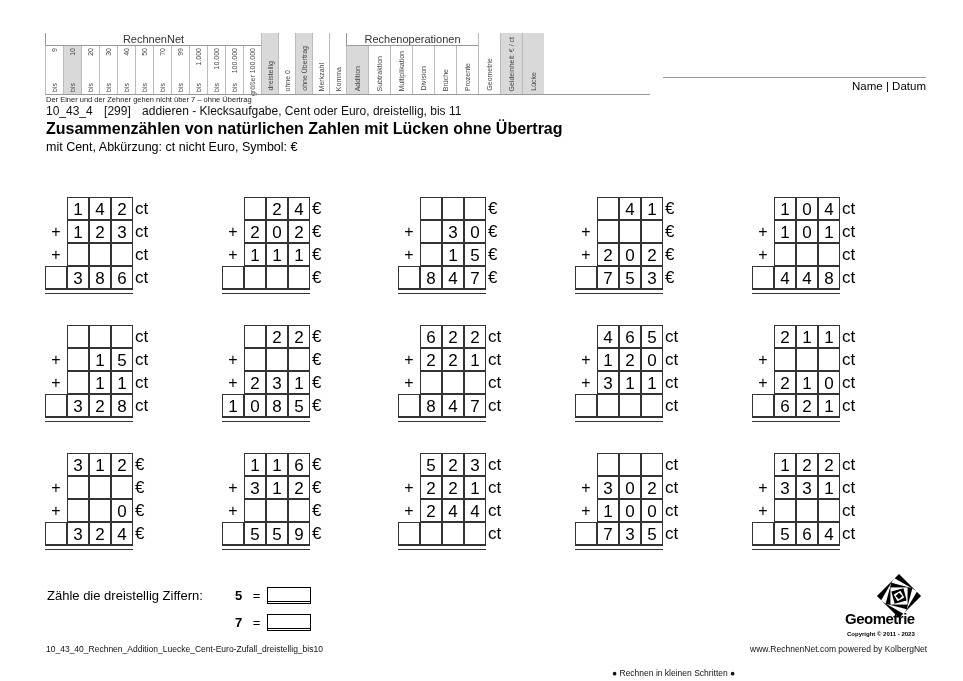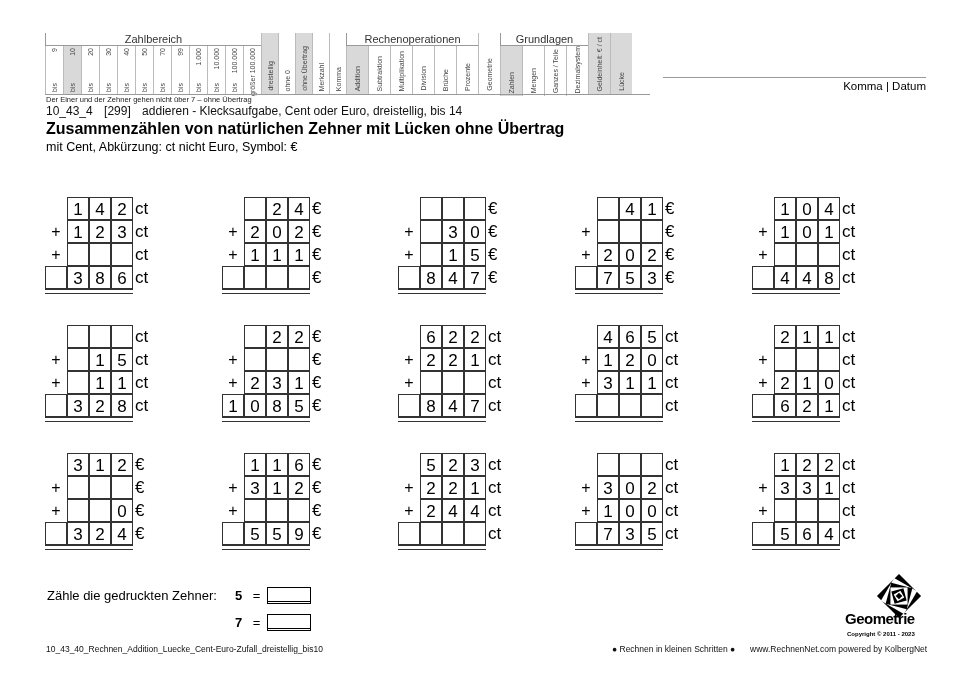--- a/index.html
+++ b/index.html
@@ -36,32 +36,32 @@
   .op { font-size:16px; }
   .unit { position:absolute; font-size:17px; line-height:23px; }
   .dbl { position:absolute; height:3px; border-top:1px solid #333; border-bottom:1px solid #333; }
 
   .count-label { position:absolute; top:588px; left:47px; font-size:13px; }
   .count-row { position:absolute; left:235px; font-size:13px; }
   .count-row b { display:inline-block; width:14px; }
   .count-box { position:absolute; left:267px; width:44px; height:17px; border:1px solid #000; border-bottom:3px double #000; box-sizing:border-box; }
 
   .footer-left { position:absolute; top:644px; left:46px; font-size:8.5px; color:#111; }
-  .footer-mid { position:absolute; top:644px; left:612px; font-size:8.5px; color:#111; }
+  .footer-mid { position:absolute; top:668px; left:612px; font-size:8.5px; color:#111; }
   .footer-right { position:absolute; top:644px; left:750px; font-size:8.5px; color:#111; }
   .logo { position:absolute; left:874px; top:573px; width:50px; height:46px; }
   .logo-text { position:absolute; left:845px; top:610px; font-size:15px; font-weight:bold; letter-spacing:-0.5px; }
   .logo-copy { position:absolute; left:847px; top:631px; font-size:6px; font-weight:bold; }
 </style>
 </head>
 <body>
 
 <div class="cat-table" id="catTable">
     <div class="cat-group">
-      <div class="cat-group-title">Zahlbereich</div>
+      <div class="cat-group-title">RechnenNet</div>
       <div class="cat-cols">
         <div class="cat-col">
           <div class="top">
             <span class="vtext">9</span>
           </div>
           <div class="bot">
             <span class="vtext">bis</span>
           </div>
         </div>
         <div class="cat-col sel">
@@ -188,56 +188,39 @@
           <span class="vtext">Brüche</span>
         </div>
         <div class="single" style="width: 22px;">
           <span class="vtext">Prozente</span>
         </div>
       </div>
     </div>
     <div class="single" style="width: 22px;">
       <span class="vtext">Geometrie</span>
     </div>
-    <div class="cat-group">
-      <div class="cat-group-title">Grundlagen</div>
-      <div class="cat-cols">
-        <div class="single sel" style="width: 22px;">
-          <span class="vtext">Zahlen</span>
-        </div>
-        <div class="single" style="width: 22px;">
-          <span class="vtext">Mengen</span>
-        </div>
-        <div class="single" style="width: 22px;">
-          <span class="vtext">Ganzes / Teile</span>
-        </div>
-        <div class="single" style="width: 22px;">
-          <span class="vtext">Dezimalsystem</span>
-        </div>
-      </div>
-    </div>
     <div class="single sel" style="width: 22px;">
       <span class="vtext">Geldeinheit: € / ct</span>
     </div>
     <div class="single sel" style="width: 22px;">
       <span class="vtext">Lücke</span>
     </div>
   </div>
 
 <div class="subnote">Der Einer und der Zehner gehen nicht über 7 – ohne Übertrag</div>
 <div class="code-line">
   <span>10_43_4</span>
   <span>[299]</span>
-  <span>addieren - Klecksaufgabe, Cent oder Euro, dreistellig, bis 14</span>
+  <span>addieren - Klecksaufgabe, Cent oder Euro, dreistellig, bis 11</span>
 </div>
-<div class="title">Zusammenzählen von natürlichen Zehner mit Lücken ohne Übertrag</div>
+<div class="title">Zusammenzählen von natürlichen Zahlen mit Lücken ohne Übertrag</div>
 <div class="subtitle">mit Cent, Abkürzung: ct nicht Euro, Symbol: €</div>
 
 <div class="name-line"></div>
-<div class="name-label">Komma | Datum</div>
+<div class="name-label">Name | Datum</div>
 
 <div id="problems">
     <div class="problem" style="left: 45px; top: 197px;">
       <div class="cell op" style="left: 0px; top: 0px;"></div>
       <div class="cell box" style="left: 22px; top: 0px;">1</div>
       <div class="cell box" style="left: 44px; top: 0px;">4</div>
       <div class="cell box" style="left: 66px; top: 0px;">2</div>
       <div class="unit" style="left: 90px; top: 0px;">ct</div>
       <div class="cell op" style="left: 0px; top: 23px;">+</div>
       <div class="cell box" style="left: 22px; top: 23px;">1</div>
@@ -573,21 +556,21 @@
       <div class="unit" style="left: 90px; top: 46px;">ct</div>
       <div class="cell box" style="left: 0px; top: 69px;"></div>
       <div class="cell box" style="left: 22px; top: 69px;">5</div>
       <div class="cell box" style="left: 44px; top: 69px;">6</div>
       <div class="cell box" style="left: 66px; top: 69px;">4</div>
       <div class="unit" style="left: 90px; top: 69px;">ct</div>
       <div class="dbl" style="left: 0px; top: 92px; width: 88px;"></div>
     </div>
   </div>
 
-<div class="count-label">Zähle die gedruckten Zehner:</div>
+<div class="count-label">Zähle die dreistellig Ziffern:</div>
 <div class="count-row" style="top:588px;">
   <b>5</b>
   <span>=</span>
 </div>
 <div class="count-box" style="top:587px;"></div>
 <div class="count-row" style="top:615px;">
   <b>7</b>
   <span>=</span>
 </div>
 <div class="count-box" style="top:614px;"></div>

